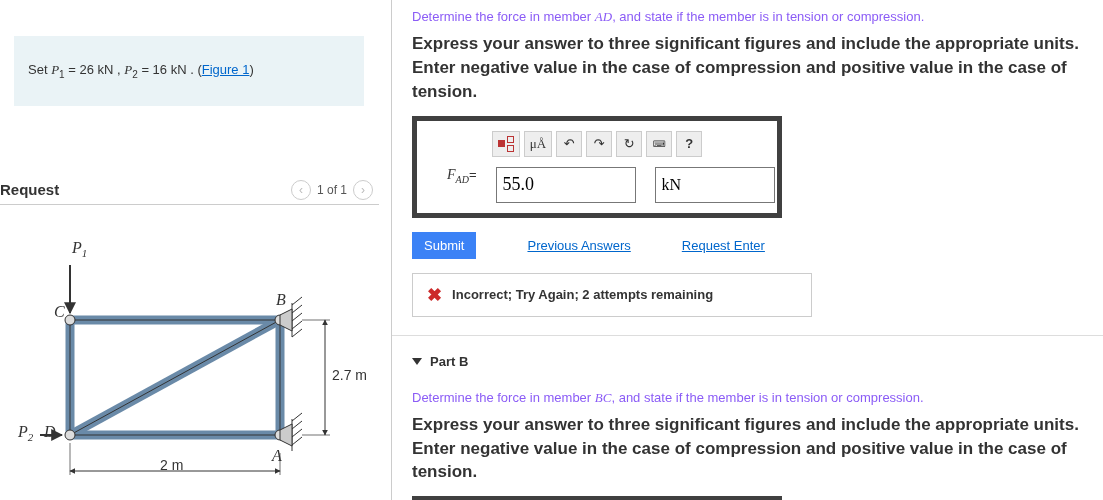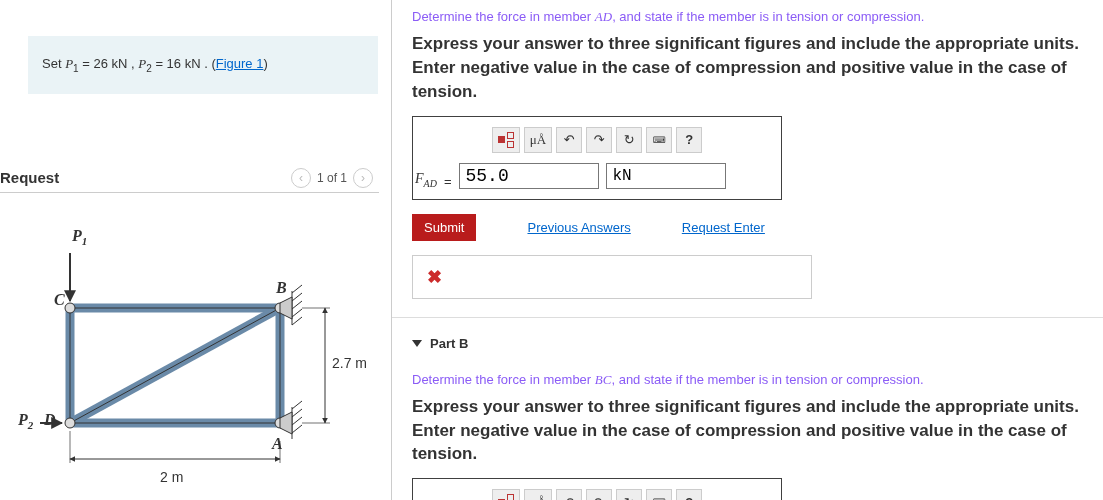--- a/index.html
+++ b/index.html
@@ -1,51 +1,51 @@
 <!DOCTYPE html>
 <html><head>
 <meta charset="utf-8">
 <style>
   * { box-sizing: border-box; margin: 0; padding: 0; }
   body { font-family: Arial, sans-serif; font-size: 13px; color: #333; background: #fff; width: 1103px; height: 500px; overflow: hidden; display: flex; }
   .left-panel { width: 392px; border-right: 1px solid #ccc; padding: 8px 12px 0 0; position: relative; }
   .right-panel { flex: 1; padding: 0 20px; }
-  .given-box { background: #eaf3f6; padding: 20px 14px; margin: 28px 0 0 28px; width: 350px; font-size: 13px; }
+  .given-box { background: #eaf3f6; padding: 26px 14px; margin: 28px 0 0 14px; width: 350px; font-size: 13px; }
   .given-box .ital { font-style: italic; font-family: "Times New Roman", serif; }
   .given-box .sub { font-size: 10px; }
   .given-box a { color: #0066cc; text-decoration: underline; }
   .figure-header { display: flex; align-items: center; justify-content: space-between; border-bottom: 1px solid #ccc; margin: 70px 0 0 0; padding: 4px 0; }
   .figure-header .title { font-weight: bold; font-size: 15px; }
   .pager { display: flex; align-items: center; gap: 6px; font-size: 12px; color: #555; margin-right: 6px;}
   .pager .circ { width: 20px; height: 20px; border: 1px solid #ccc; border-radius: 50%; display:flex; align-items:center; justify-content:center; color:#bbb; font-size:12px;}
   .figure-area { position: relative; width: 360px; height: 260px; margin: 20px 0 0 40px; }
   .part-title { font-weight: bold; font-size: 13px; margin: 18px 0 4px; display:flex; align-items:center; gap:8px; }
   .prompt-text { font-size: 13px; color: #8b5cf6; margin: 8px 0 6px; line-height: 1.4; }
   .prompt-bold { font-weight: bold; font-size: 17px; line-height: 1.4; margin-bottom: 12px;}
   .ital2 { font-style: italic; font-family: "Times New Roman", serif; }
-  .answer-box { border: 1px solid #404040; padding: 10px 2px 10px; width: 370px; }
+  .answer-box { border: 5px solid #404040; padding: 10px 30px 10px; width: 370px; }
   .toolbar { display: flex; gap: 4px; justify-content: center; margin-bottom: 10px; }
   .tool-btn { border:1px solid #ccc; height:26px; min-width:26px; padding:0 5px; background:#eee; display:flex; align-items:center; justify-content:center; font-size:13px;}
   .tool-templ { background:#eee; display:flex; gap:2px; align-items:center;}
   .tool-templ .sq{width:7px;height:7px;border:1px solid #b33;}
   .tool-templ .sqf{width:7px;height:7px;background:#b33;}
-  .eqrow { display:flex; align-items:flex-end; gap:7px; }
+  .eqrow { display:flex; align-items:flex-start; gap:0; }
   .eqrow .lhs { font-style: italic; font-family:"Times New Roman",serif; font-size:14px;}
   .eqrow .sub2{font-size:10px;}
-  .eqrow input { border:1px solid #777; height:26px; padding:0 6px; font-size:18px; font-family:Liberation Mono, monospace; width:140px;}
+  .eqrow input { border:1px solid #777; height:36px; padding:0 6px; font-size:18px; font-family:Liberation Serif, serif; width:140px;margin-left:19px;}
   .eqrow .unit-in { width:120px; font-size:16px;}
   .submit-row { display:flex; align-items:center; gap:14px; margin:14px 0 0; }
-  .submit-btn { background:#b91c1c; color:#fff; border:none; padding:6px 12px; font-size:13px; cursor:pointer;}
+  .submit-btn { background:#3b82f6; color:#fff; border:none; padding:6px 12px; font-size:13px; cursor:pointer;}
   .linkish { color:#0066cc; text-decoration:underline; font-size:13px;margin-left:37px;}
   .feedback-box { border:1px solid #ccc; padding:10px 14px; margin:14px 0 0; width:400px; display:flex; align-items:center; gap:10px; font-weight:bold; font-size:13px;}
   .x-icon{color:#cc2b2b; font-size:18px; font-weight:bold;}
   .sep-line { border:none; border-top:1px solid #ddd; margin:18px -20px; }
   .tri{display:inline-block; width:0;height:0;border-left:5px solid transparent;border-right:5px solid transparent;border-top:7px solid #333;}
   svg.truss-svg { position:absolute; top:0; left:0; }
-  .fig-lbl{ position:absolute; font-family:"Times New Roman",serif; font-style:italic; font-size:16px; font-weight:bold;}
+  .fig-lbl{ position:absolute; font-family:"Times New Roman",serif; font-style:italic; font-size:16px; font-weight:normal;}
 </style>
 </head>
 <body>
 
 <div class="left-panel">
   <div class="given-box">
     <span>Set </span>
     <span class="ital">P</span><sub class="sub">1</sub><span> = 26  kN</span><span> , </span><span class="ital">P</span><sub class="sub">2</sub><span> = 16  kN</span><span> . </span><span>(</span><a href="#">Figure 1</a><span>)</span>
   </div>
 
@@ -121,21 +121,21 @@
       <line x1="30" y1="218" x2="30" y2="250" stroke="#333" stroke-width="0.7"></line>
       <line x1="240" y1="228" x2="240" y2="250" stroke="#333" stroke-width="0.7"></line>
     </svg>
     <div class="fig-lbl" style="left:32px; top:14px;"><span>P</span><sub style="font-size:11px">1</sub></div>
     <div class="fig-lbl" style="left:-22px; top:198px;"><span>P</span><sub style="font-size:11px">2</sub></div>
     <div class="fig-lbl" style="left:14px; top:78px;">C</div>
     <div class="fig-lbl" style="left:236px; top:66px;">B</div>
     <div class="fig-lbl" style="left:4px; top:198px;">D</div>
     <div class="fig-lbl" style="left:232px; top:222px; font-style:italic;">A</div>
     <div style="position:absolute; left:292px; top:142px; font-size:14px;">2.7 m</div>
-    <div style="position:absolute; left:120px; top:256px; font-size:14px;">2 m</div>
+    <div style="position:absolute; left:120px; top:232px; font-size:14px;">2 m</div>
   </div>
 </div>
 
 <div class="right-panel">
   <p class="prompt-text">
     <span>Determine the force in member </span><span class="ital2">AD</span><span>, and state if the member is in tension or compression.</span>
   </p>
   <p class="prompt-bold">Express your answer to three significant figures and include the appropriate units. Enter negative value in the case of compression and positive value in the case of tension.</p>
 
   <div class="answer-box">
@@ -163,20 +163,21 @@
   </div>
 
   <div class="submit-row">
     <button class="submit-btn">Submit</button>
     <a href="#" class="linkish">Previous Answers</a>
     <a href="#" class="linkish">Request Enter</a>
   </div>
 
   <div class="feedback-box">
     <span class="x-icon">✖</span>
+    <span>Incorrect; Try Again; 2 attempts remaining</span>
   </div>
 
   <hr class="sep-line">
 
   <div class="part-title">
     <span class="tri"></span>
     <span>Part B</span>
   </div>
 
   <p class="prompt-text" style="margin-top:20px;">

